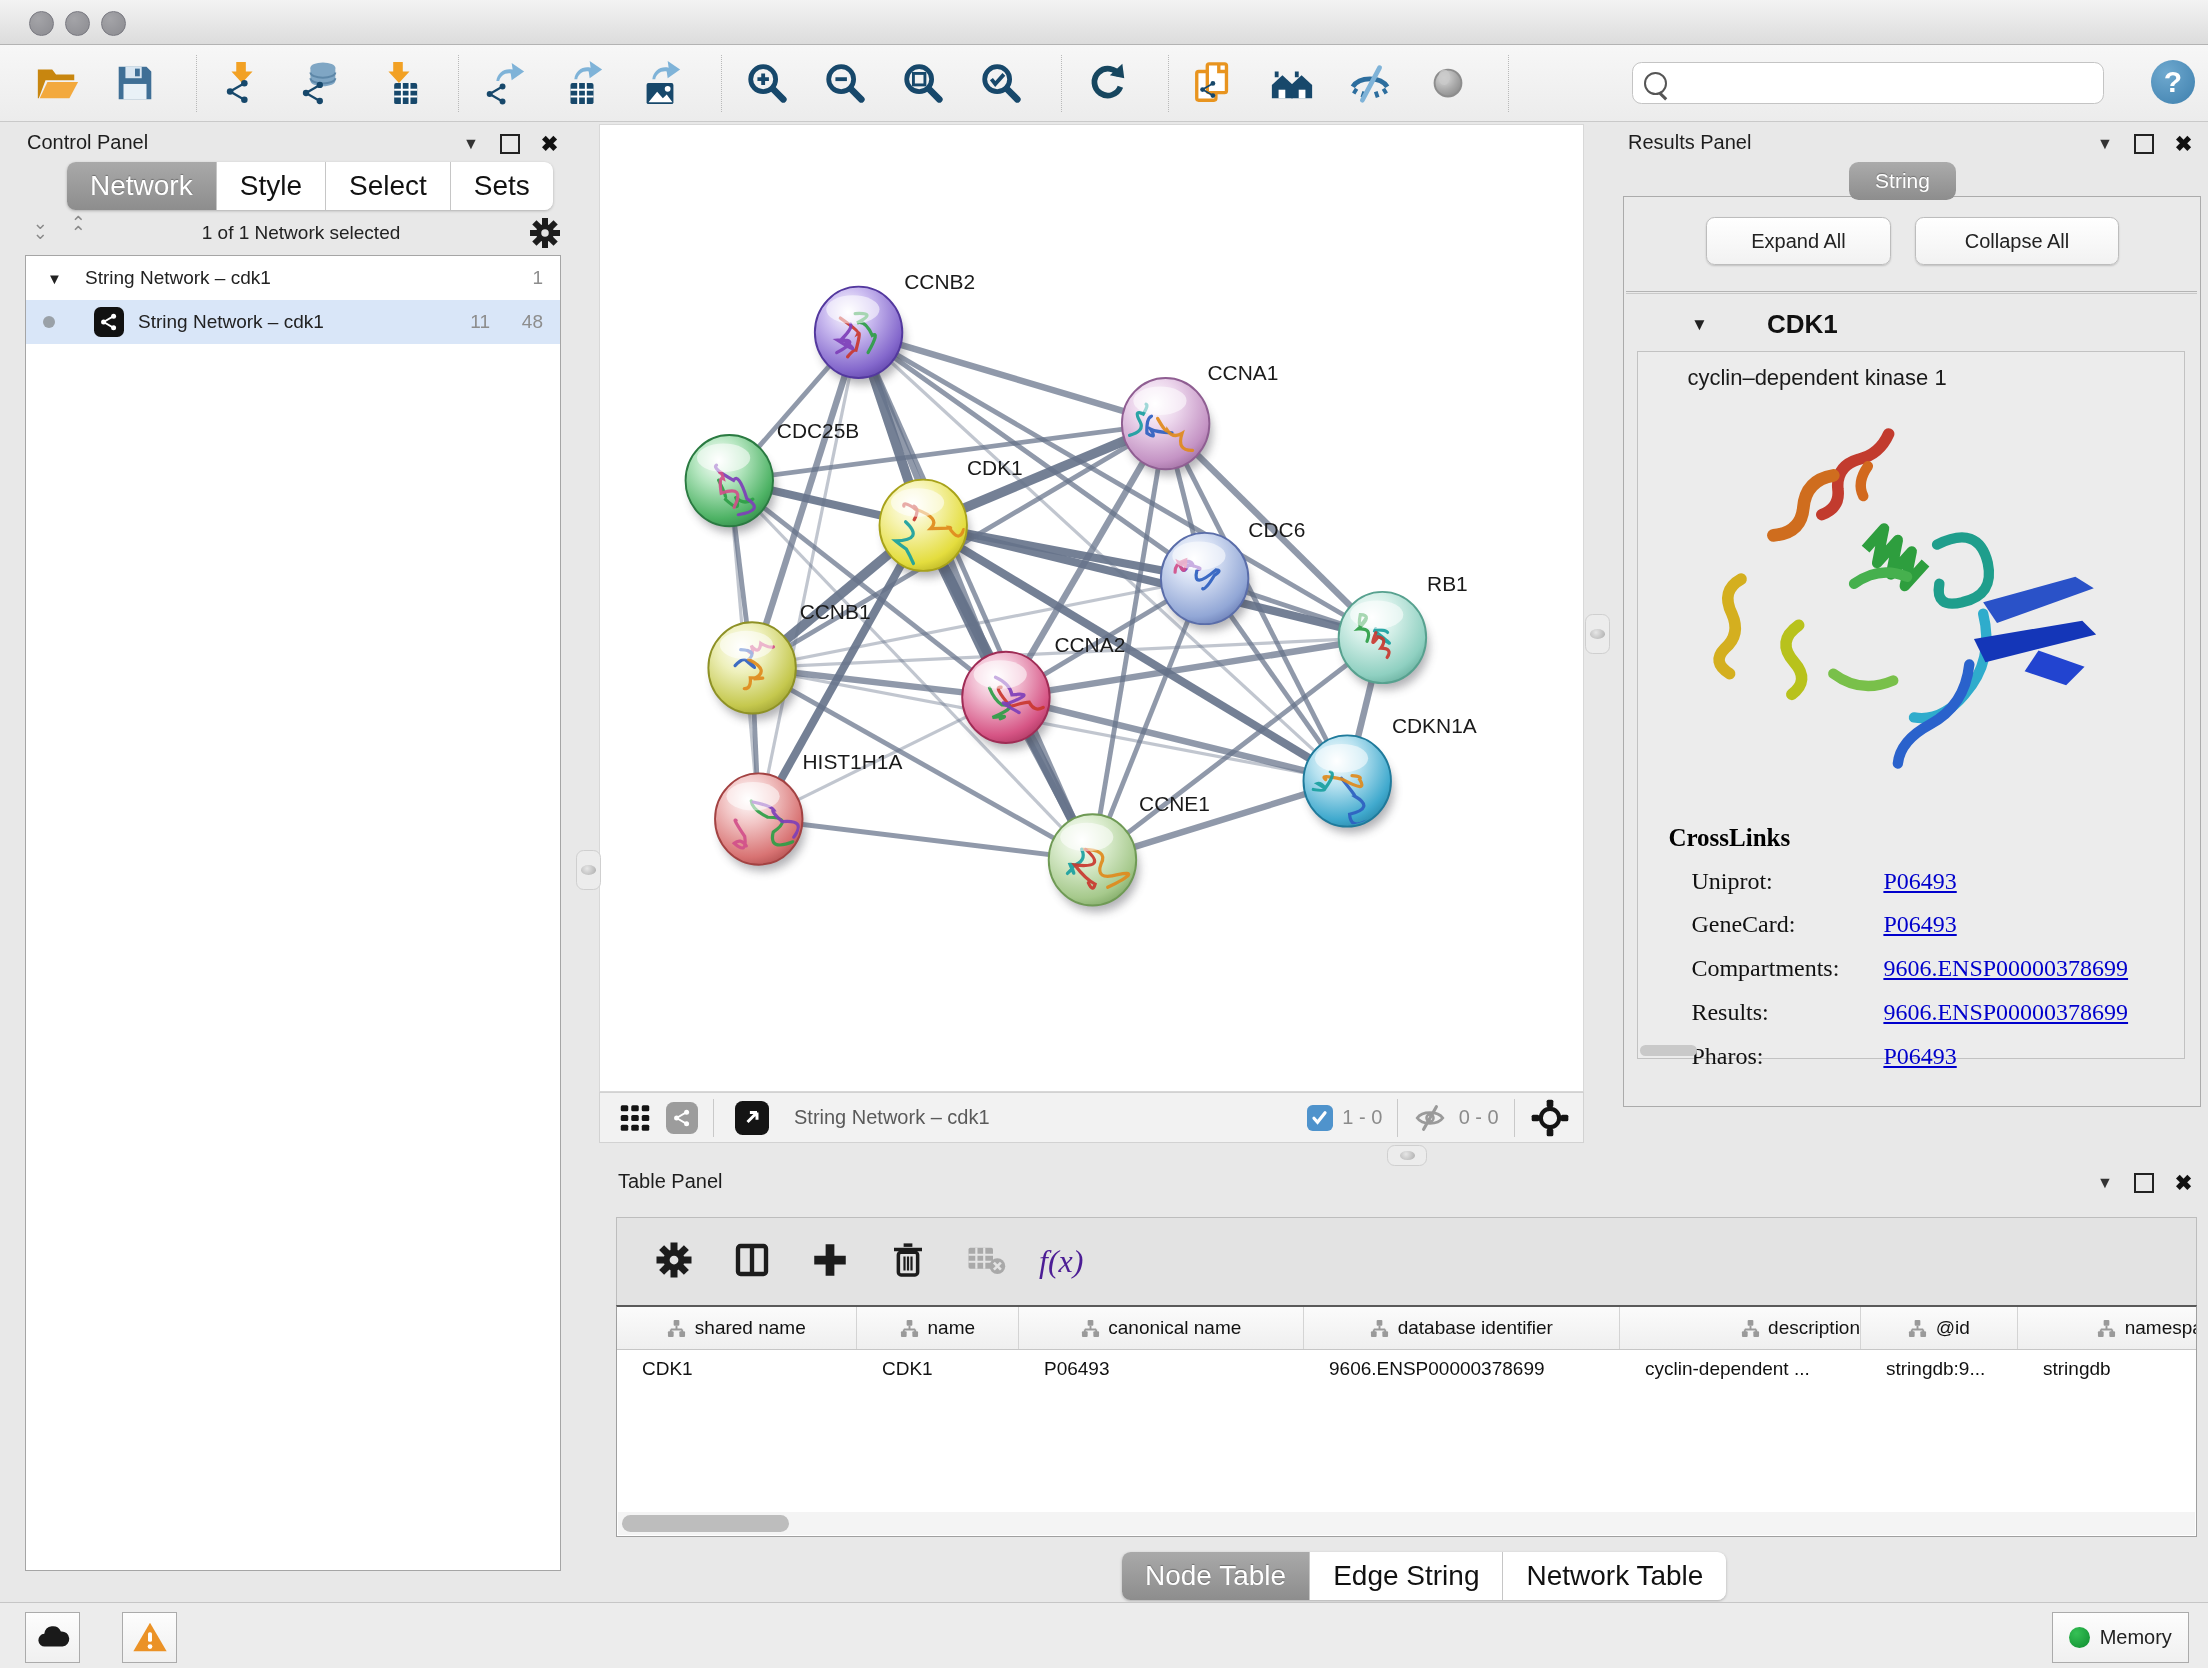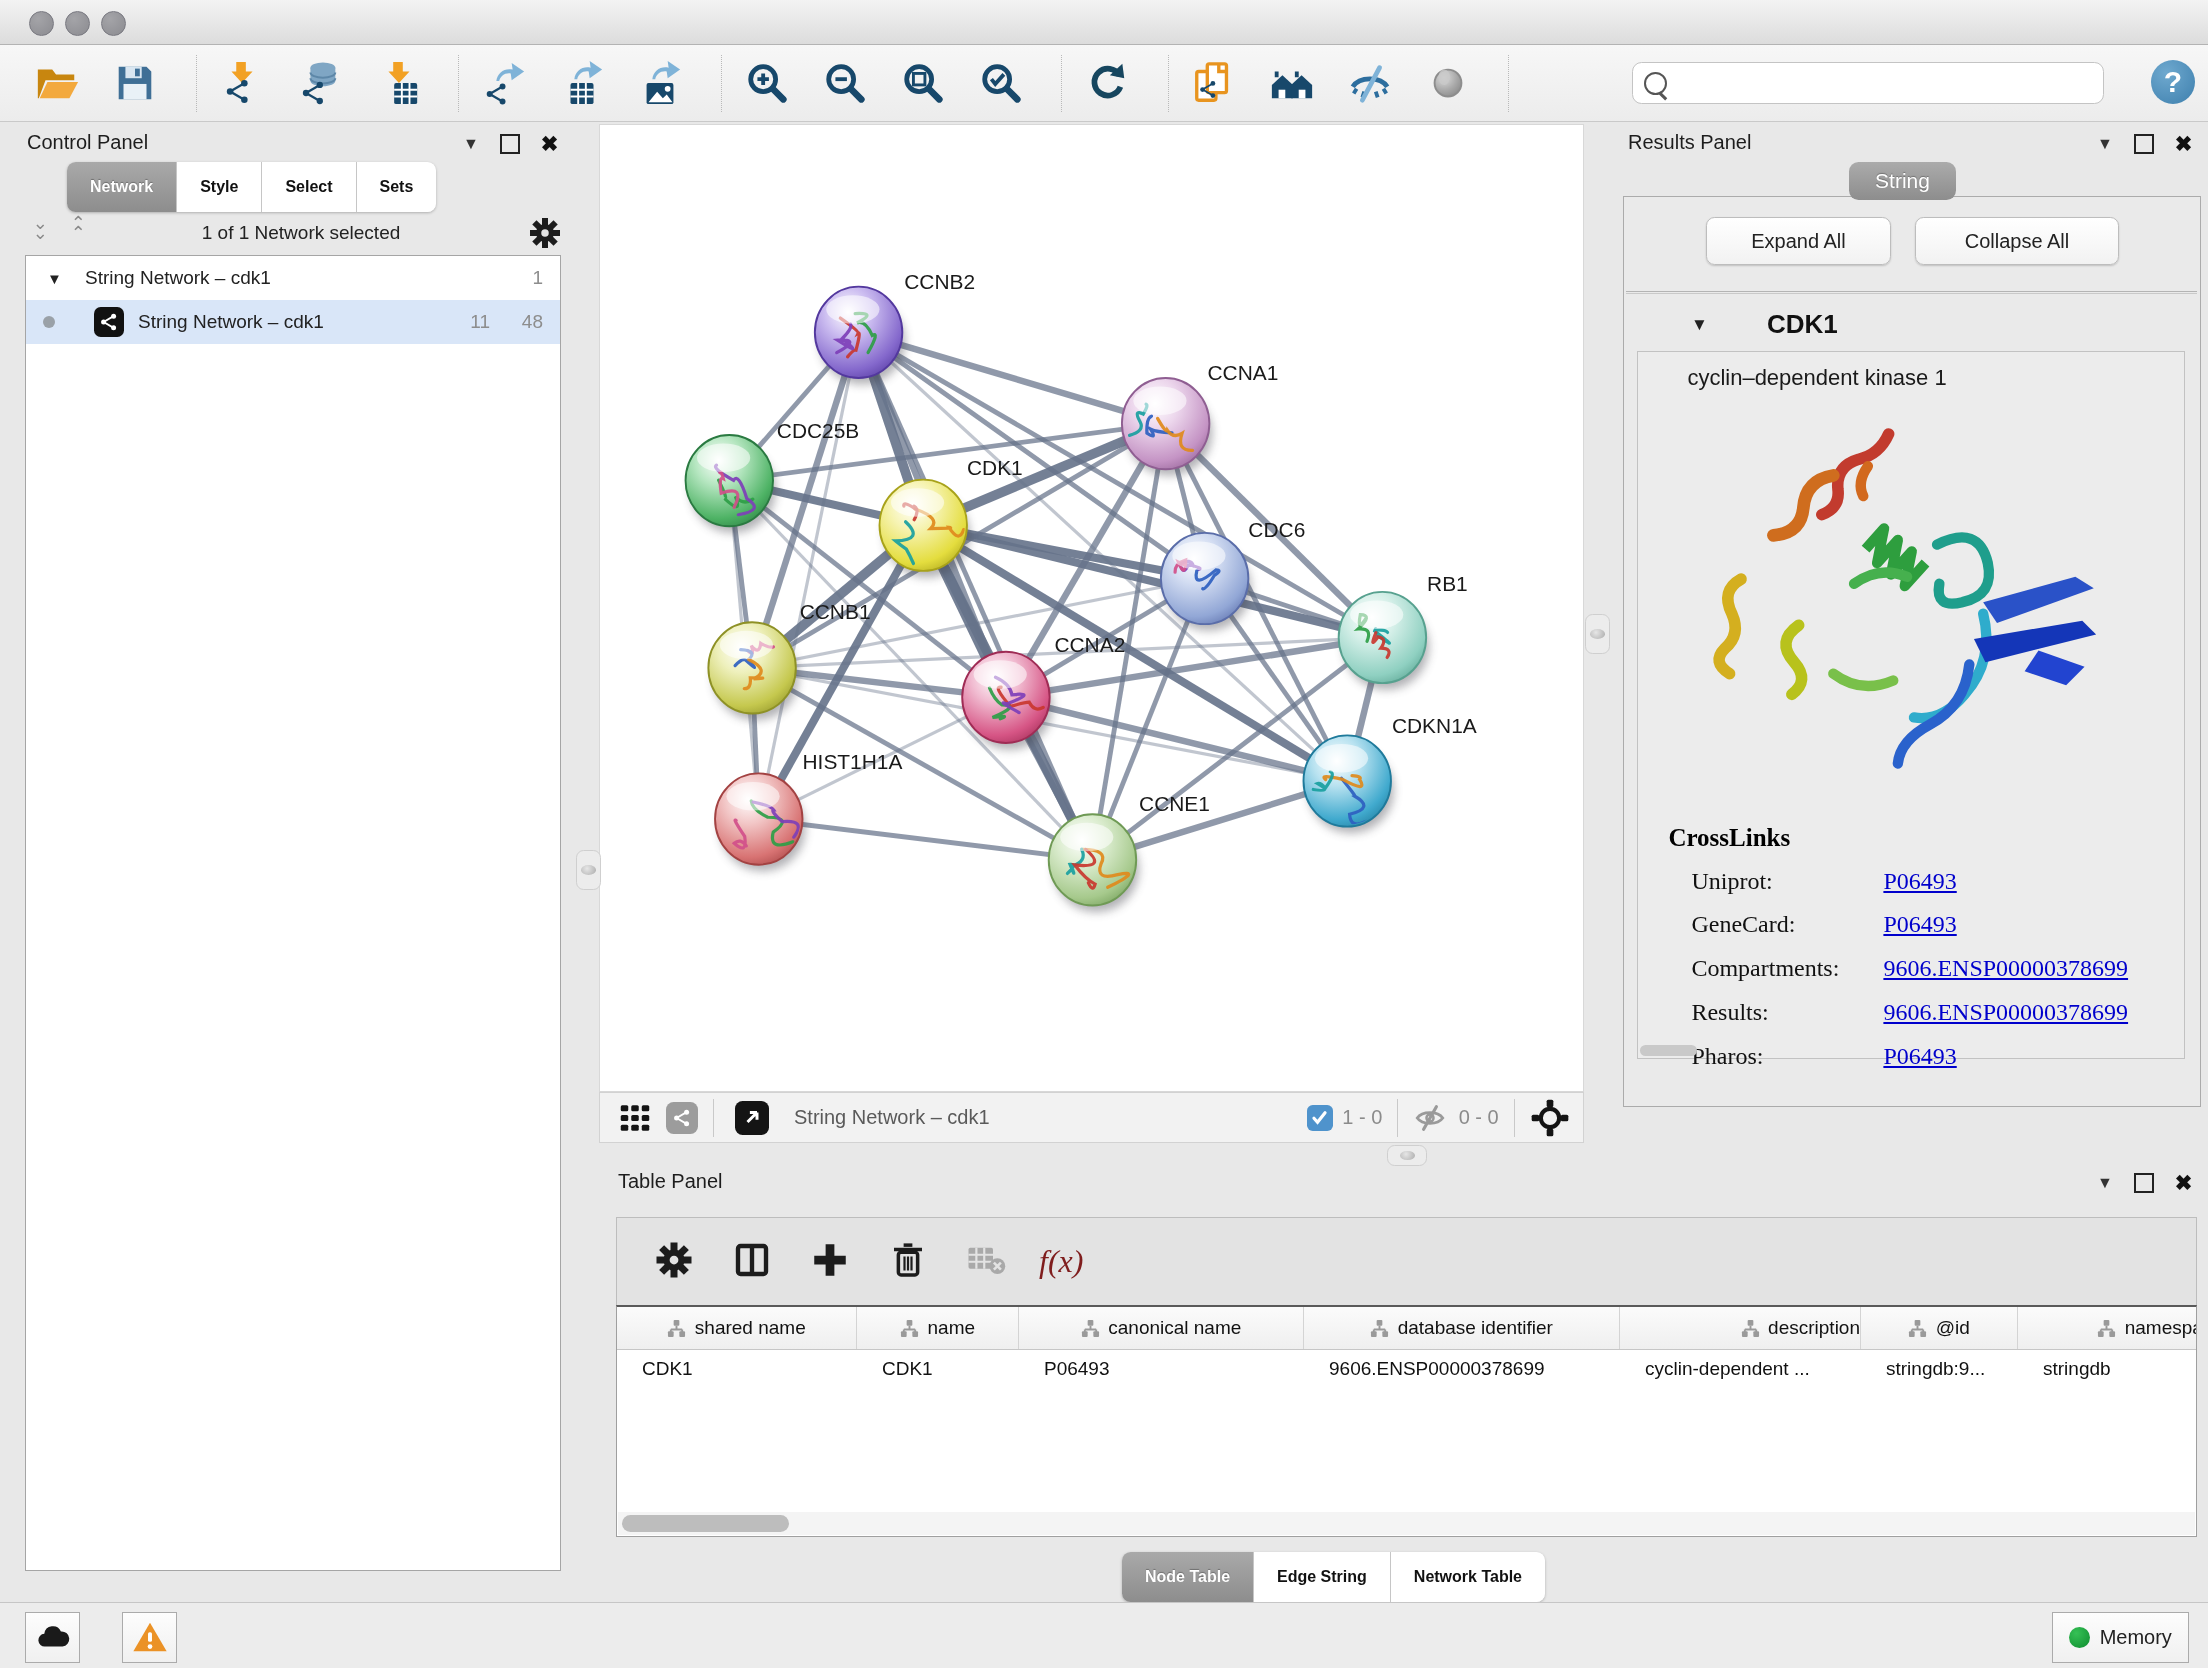--- a/index.html
+++ b/index.html
@@ -27,21 +27,21 @@
   .helpbtn{position:absolute;left:2151px;top:15px;width:44px;height:44px;border-radius:50%;
     background:radial-gradient(circle at 35% 30%,#6fa9cf,#3d7fad);color:#fff;font-weight:bold;
     font-size:30px;display:flex;align-items:center;justify-content:center;}
   
   .phead{position:absolute;font-size:20px;color:#1d1d1d;}
   .picons{position:absolute;display:flex;gap:21px;align-items:center;}
   .tri{font-size:16px;color:#333;line-height:1;}
   .flo{width:16px;height:16px;border:2.4px solid #222;}
   .clo{font-size:21px;font-weight:bold;color:#111;line-height:1;}
   .tabgroup{display:flex;box-shadow:0 1px 2.9px rgba(0,0,0,.25);border-radius:8.6px;overflow:hidden;}
-  .tab{font-size:16px;padding:16px 23px;background:#fff;border-right:1px solid #c6c6c6;color:#111;font-weight:bold;}
+  .tab{font-size:28px;padding:8px 23px;background:#fff;border-right:1px solid #c6c6c6;color:#111;}
   .tab:last-child{border-right:none;}
   .tab.active{background:linear-gradient(#a9a9a9,#8d8d8d);color:#fff;text-shadow:0 -1px 1px rgba(0,0,0,.3);}
   
   .cp-status{position:absolute;left:25px;top:217px;width:538px;height:34px;font-size:19px;}
   .chev{position:absolute;top:1.9px;color:#8a8a8a;font-size:18px;letter-spacing:-1.9px;line-height:0.55;text-align:center;width:28.5px;}
   .treebox{position:absolute;left:25px;top:255px;width:536px;height:1316px;background:#fff;
     border:1.9px solid #a5a5a5;box-sizing:border-box;font-size:19px;}
   .trow{position:relative;height:44px;display:flex;align-items:center;}
   .trow .cnt{position:absolute;color:#8d8d8d;}
   .trow.sel{background:#d9e6f8;}
@@ -83,21 +83,21 @@
     font-size:25px;font-weight:bold;color:#000;}
   .xlrow{position:absolute;left:53px;width:476px;height:44px;font-family:"Liberation Serif",serif;font-size:24px;}
   .xlrow .lab{position:absolute;left:0;color:#111;}
   .xlrow a{position:absolute;left:192px;color:#0000cc;text-decoration:underline;}
   .rscroll{position:absolute;left:1.9px;bottom:1.9px;width:57px;height:11.4px;background:#c9c9c9;border-radius:5.7px;}
   
   .tp-toolbox{position:absolute;left:616px;top:1217px;width:1581px;height:88px;background:#e3e3e3;
     border:1.9px solid #bdbdbd;border-bottom:none;box-sizing:border-box;display:flex;align-items:center;}
   .tp-toolbox .ti{margin-left:36px;}
   .tp-toolbox svg{width:42px;height:42px;}
-  .fx{font-family:"Liberation Serif",serif;font-style:italic;font-size:32px;color:#7f1d1d;margin-left:32px;}
+  .fx{font-family:"Liberation Serif",serif;font-style:italic;font-size:32px;color:#4c1d95;margin-left:32px;}
   .tbl{position:absolute;left:616px;top:1305px;width:1581px;height:232px;background:#fff;
     border:1px solid #9f9f9f;border-top:2.9px solid #5a5a5a;box-sizing:border-box;overflow:hidden;}
   .thead{display:flex;height:42px;background:linear-gradient(#fbfbfb,#efefef);border-bottom:1px solid #c6c6c6;}
   .th{display:flex;align-items:center;justify-content:center;gap:8.6px;font-size:19px;color:#111;
     border-right:1px solid #d4d4d4;box-sizing:border-box;flex:none;}
   .th svg{width:19px;height:19px;flex:none;}
   .trowd{display:flex;height:38px;align-items:center;font-size:19px;color:#111;}
   .td{padding-left:25px;box-sizing:border-box;flex:none;white-space:nowrap;overflow:hidden;}
   .hscroll{position:absolute;left:618px;top:1512px;width:1577px;height:23px;background:#f4f4f4;}
   .hthumb{position:absolute;left:3.8px;top:2.9px;width:167px;height:17px;background:#bdbdbd;border-radius:8.6px;}

